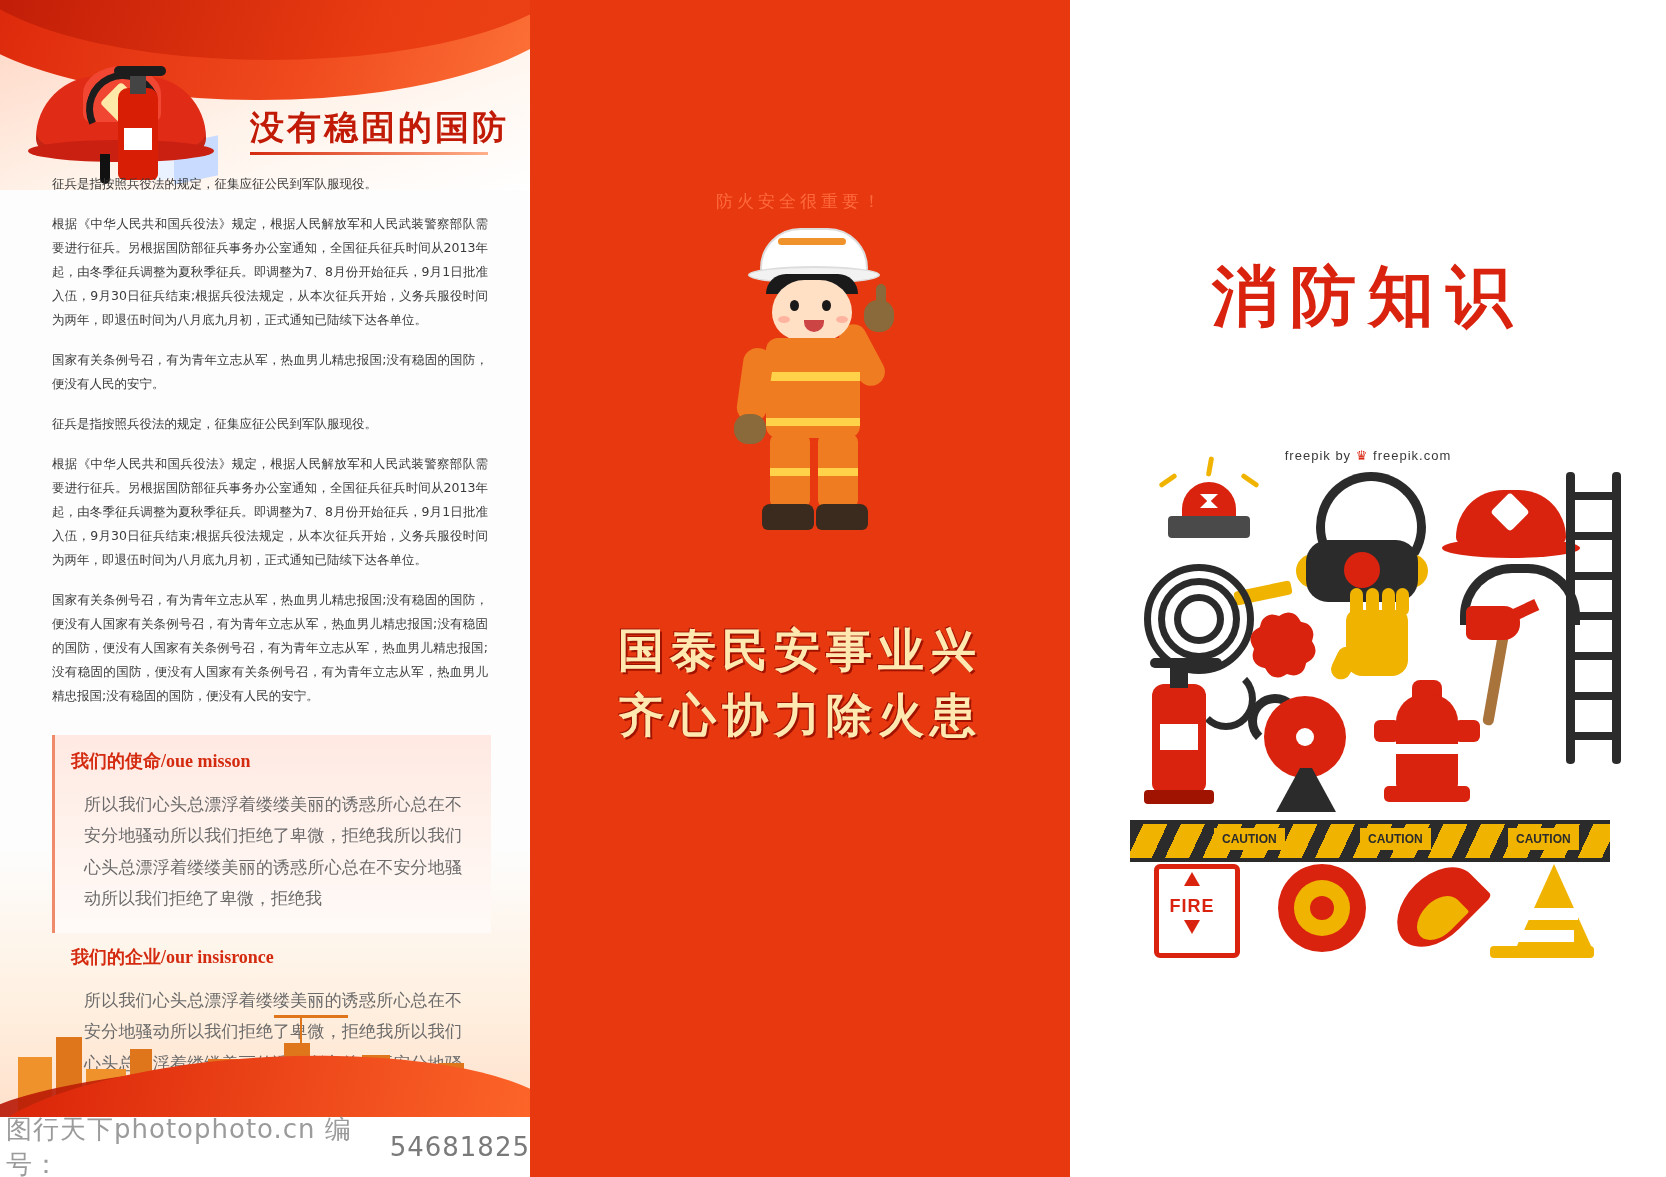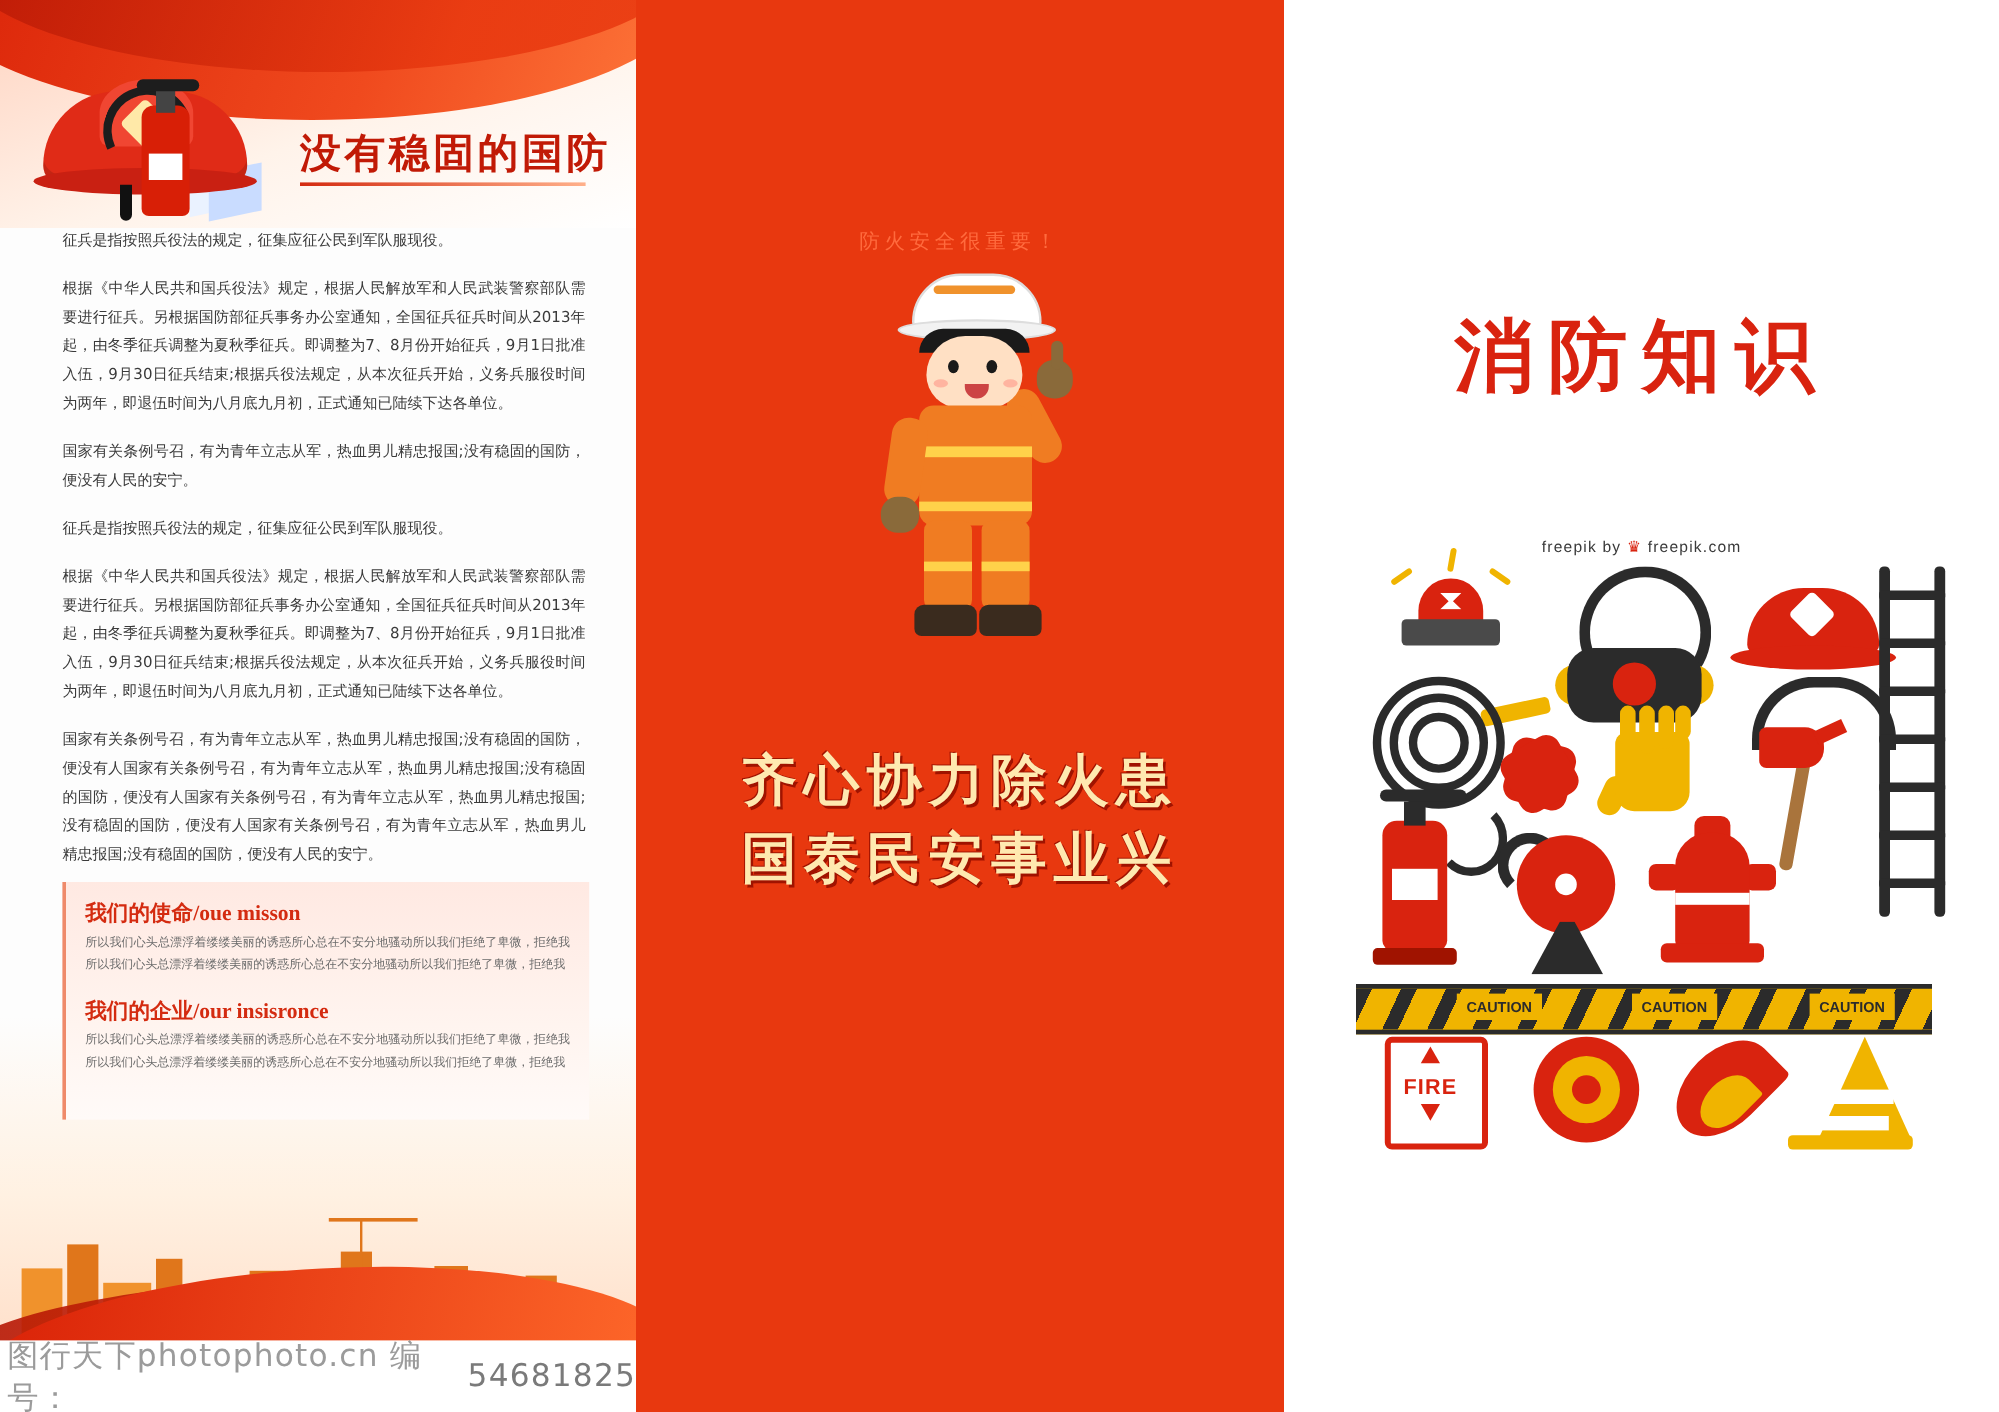--- a/index.html
+++ b/index.html
@@ -32,32 +32,32 @@
   .ext-label{position:absolute;left:96px;top:92px;width:28px;height:22px;background:#fff;}
   .flag1{position:absolute;left:130px;top:96px;width:48px;height:44px;background:#eaf2ff;transform:skewY(-12deg);}
   .flag2{position:absolute;left:146px;top:104px;width:44px;height:40px;background:#c9dcff;transform:skewY(-12deg);}
   .tassel{position:absolute;left:72px;top:118px;width:10px;height:30px;background:#111;border-radius:0 0 5px 5px;}
 
   .left-title{position:absolute;left:250px;top:105px;font-size:34px;font-weight:bold;color:#c11a06;
      letter-spacing:3px;font-family:"DejaVu Sans","Liberation Sans",sans-serif;}
   .title-underline{position:absolute;left:250px;top:152px;width:238px;height:3px;
      background:linear-gradient(to right,#d42b10,#ffb08a);}
 
-  .left-body{position:absolute;left:52px;top:188px;width:436px;}
+  .left-body{position:absolute;left:52px;top:172px;width:436px;}
   .left-body p{margin:0 0 16px 0;font-size:12.5px;line-height:1.92;color:#3a3a3a;text-align:justify;
      font-family:"DejaVu Sans","Liberation Sans",sans-serif;}
 
   .mission-box{position:absolute;left:52px;top:735px;width:436px;height:198px;
      background:linear-gradient(to bottom,#ffe9e2 0%,#fff4ef 60%,#fffaf8 100%);
      border-left:3px solid #ef8a6a;}
   .mission-box h3{margin:0;padding:14px 16px 4px 16px;font-size:18px;color:#d42b10;font-weight:bold;
      font-family:Liberation Serif, serif;}
   .mission-box h3.second{padding-top:10px;}
-  .mission-box p{margin:0;padding:0 16px 6px 16px;font-size:10px;line-height:1.85;color:#6b6b6b;
-     text-align:justify;font-family:Liberation Sans, sans-serif;}
+  .mission-box p{margin:13px;padding:0 16px 6px 16px;font-size:17px;line-height:1.85;color:#6b6b6b;
+     text-align:justify;font-family:Liberation Mono, monospace;}
 
   
   .city{position:absolute;left:0;bottom:62px;width:530px;height:110px;}
   .bld{position:absolute;bottom:0;background:#f0922c;}
   .bld.d{background:#e0761b;}
   .crane{position:absolute;bottom:30px;left:300px;width:2px;height:70px;background:#e0761b;}
   .crane:after{content:"";position:absolute;top:0;left:-26px;width:74px;height:3px;background:#e0761b;}
   .ribbon{position:absolute;left:-30px;bottom:30px;width:600px;height:90px;
      background:linear-gradient(105deg,#d81f06,#ff6a2b);border-radius:50% 50% 0 0 / 100% 100% 0 0;transform:rotate(-3deg);}
   .ribbon2{position:absolute;left:-40px;bottom:52px;width:600px;height:60px;
@@ -305,22 +305,22 @@
       <div class="fm-gloveL"></div>
       <div class="fm-legL"></div>
       <div class="fm-legR"></div>
       <div class="fm-bandL"></div>
       <div class="fm-bandR"></div>
       <div class="fm-bootL"></div>
       <div class="fm-bootR"></div>
     </div>
 
     <div class="center-slogan">
+      <div>国泰民安事业兴</div>
       <div>齐心协力除火患</div>
-      <div>国泰民安事业兴</div>
     </div>
   </div>
 
   <div class="panel-right">
     <div class="right-title">消防知识</div>
 
     <div class="credit">
       <span>freepik by</span>
       <span class="crown">♛</span>
       <span>freepik.com</span>

